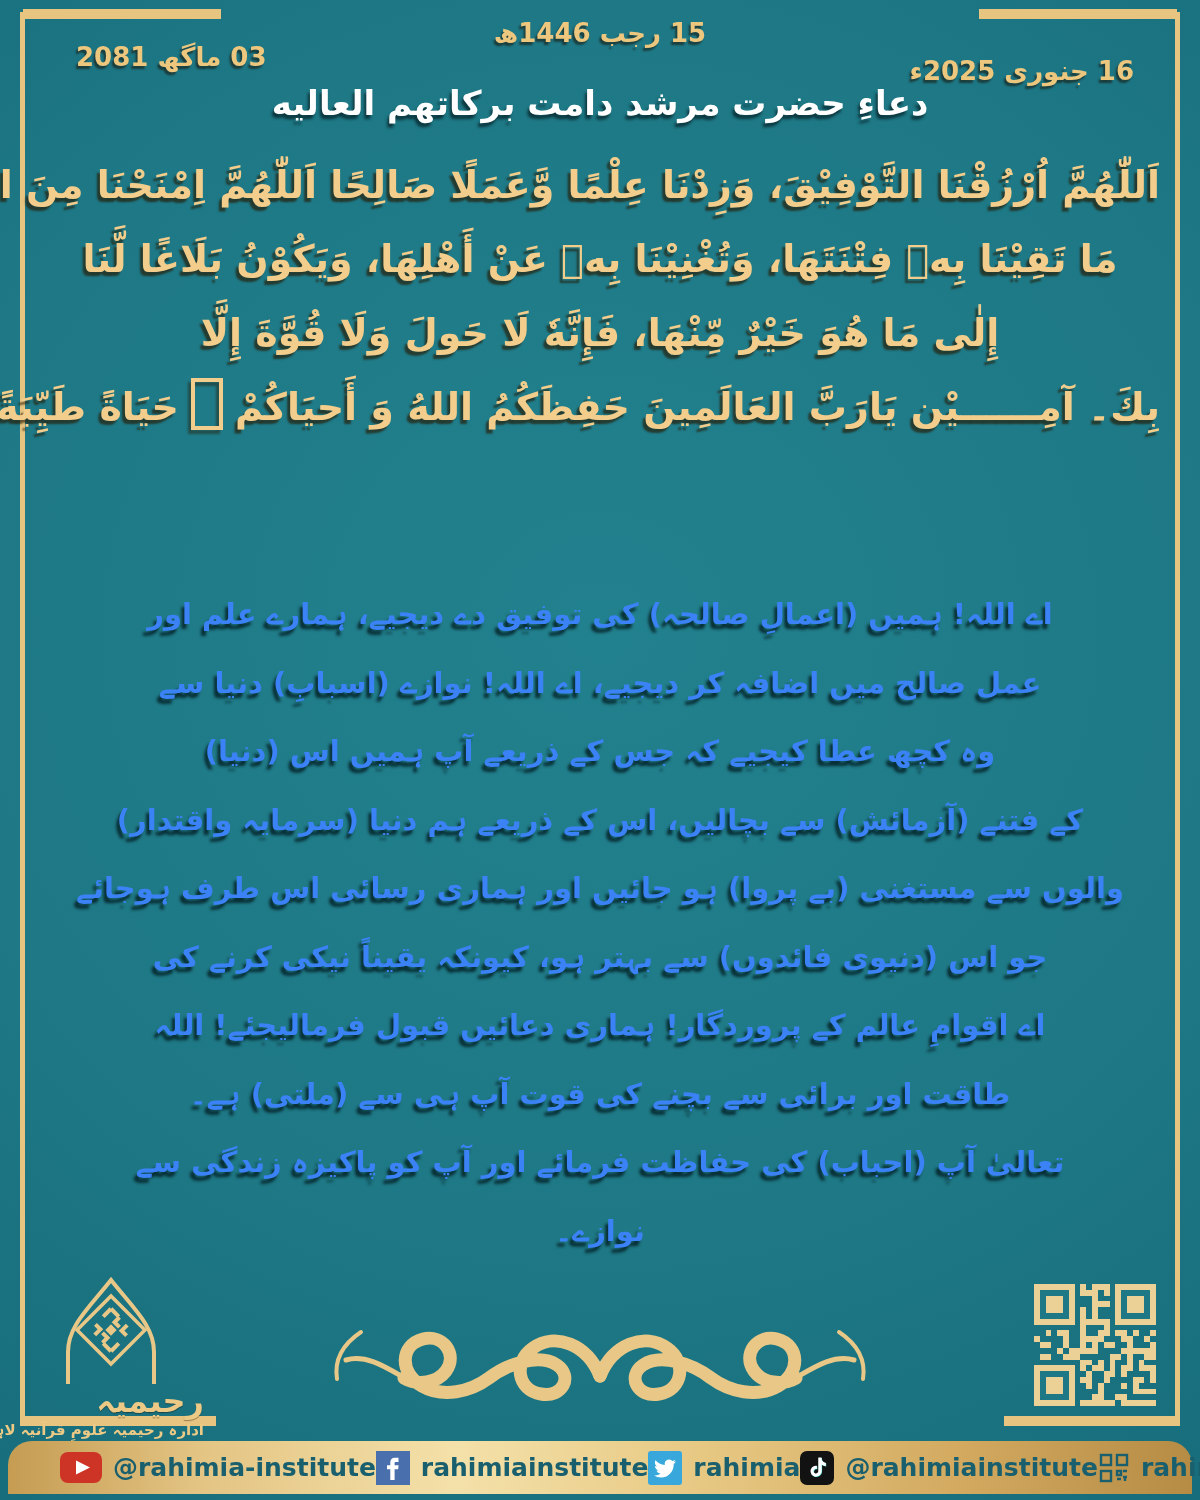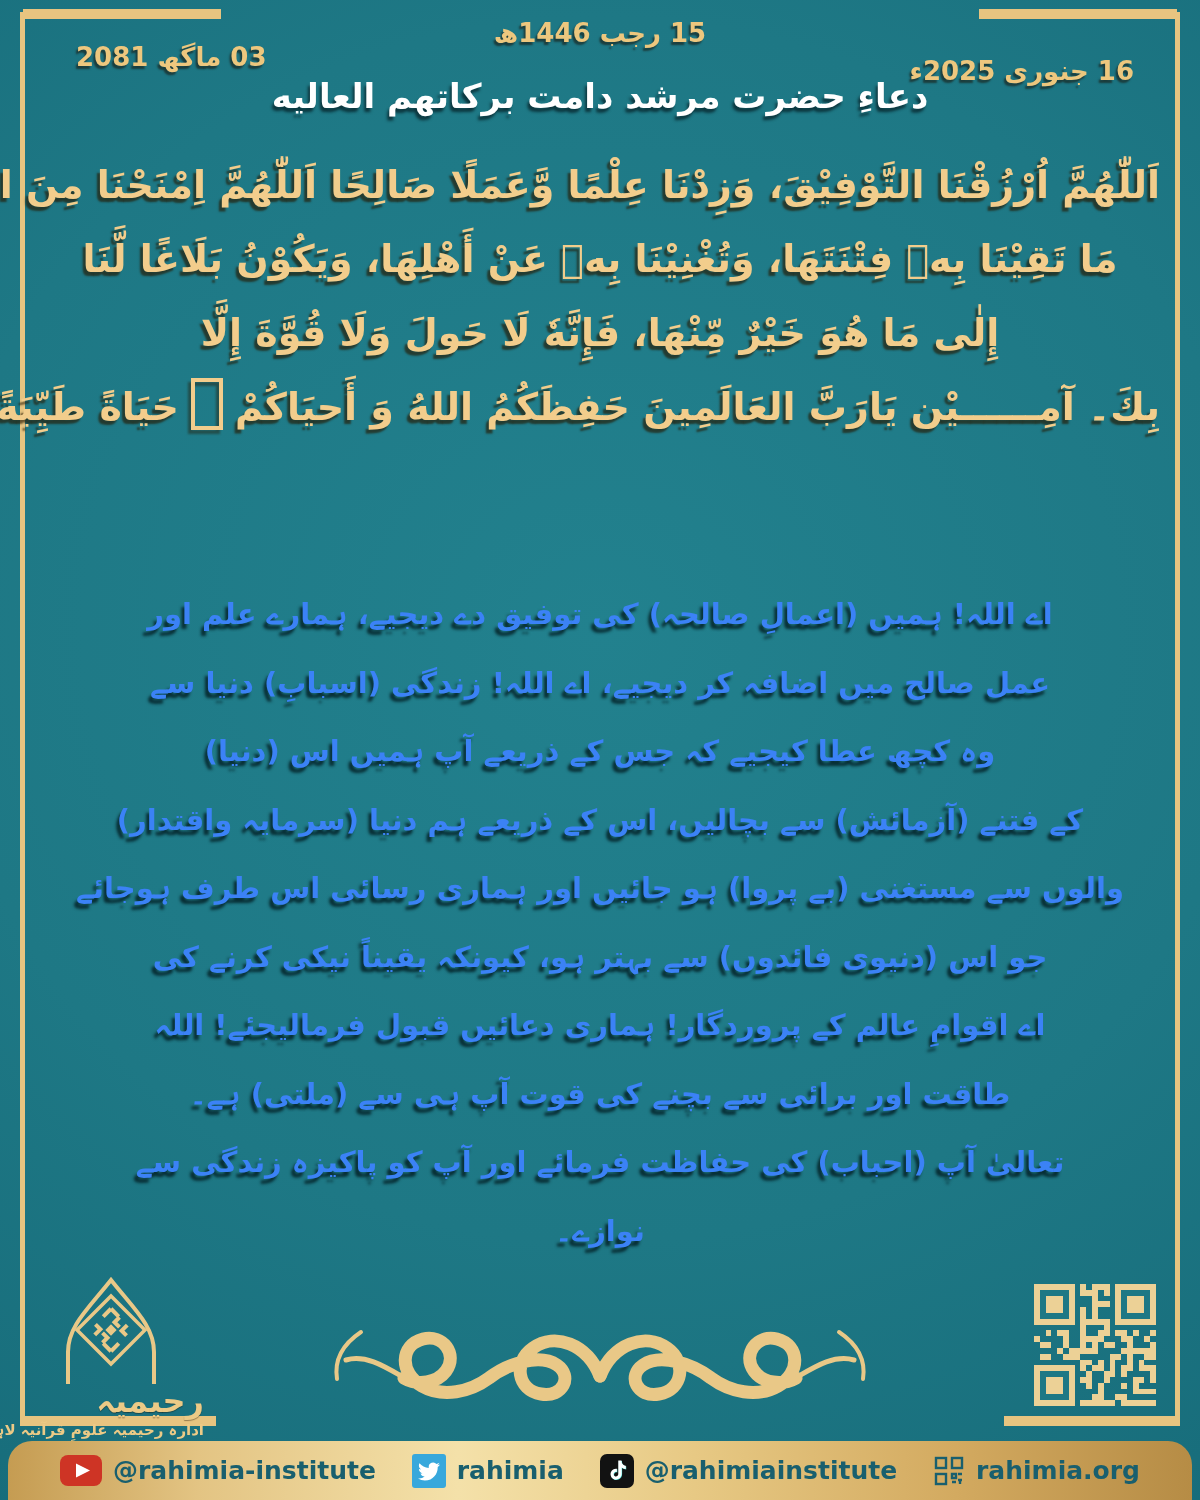--- a/index.html
+++ b/index.html
@@ -17,21 +17,21 @@
   .corner-bar.tr{right:23px;}
   .bottom-bar{position:absolute;top:1416px;height:10px;background:#e7c480;}
   .bottom-bar.bl{left:20px;width:196px;}
   .bottom-bar.br{right:20px;width:176px;}
   
   .date{position:absolute;direction:rtl;color:#edc77e;font-size:26px;font-weight:bold;
         text-shadow:-2px 3px 2px rgba(25,12,0,.55);white-space:nowrap;}
   .date-center{top:18px;left:0;right:0;text-align:center;}
   .date-right{top:38px;right:66px;margin-top:18px;}
   .date-left{top:42px;left:76px;}
-  .title{position:absolute;top:72px;left:0;right:0;margin:4px;text-align:center;direction:rtl;
+  .title{position:absolute;top:72px;left:0;right:0;margin:11px;text-align:center;direction:rtl;
          color:#ffffff;font-size:34px;font-weight:bold;
          text-shadow:-2px 4px 3px rgba(4,26,32,.7);}
   
   .arabic{position:absolute;top:148px;left:40px;right:40px;text-align:center;direction:rtl;}
   .ar-line{color:#f2cd8c;font-size:38px;font-weight:bold;line-height:74px;white-space:nowrap;
            text-shadow:-3px 4px 2px rgba(38,24,2,.65);}
   .tofu-box{display:inline-block;width:24px;height:44px;border:4px solid #f2cd8c;
             margin:0 12px;vertical-align:-10px;
             filter:drop-shadow(-3px 4px 1px rgba(38,24,2,.45));}
   
@@ -43,21 +43,21 @@
         }
   .logo-wordmark{color:#ecca86;font-size:32px;font-weight:bold;direction:rtl;line-height:34px;
                  text-shadow:0 1px 1px rgba(30,18,0,.4);}
   .logo-caption{color:#ecca86;font-size:15px;font-weight:bold;direction:rtl;margin-top:3px;
                 white-space:nowrap;}
   
   .flourish{position:absolute;left:305px;top:1318px;width:590px;height:100px;}
   .qr-wrap{position:absolute;right:44px;top:1284px;width:122px;height:122px;}
   .qr-wrap svg{width:122px;height:122px;shape-rendering:crispEdges;}
   
-  .footerbar{position:absolute;left:8px;right:8px;top:1441px;height:59px;
+  .footerbar{position:absolute;left:8px;right:8px;top:1441px;height:53px;
              border-radius:24px 24px 0 0;
              background:linear-gradient(90deg,#c59c52 0%,#e3c483 16%,#f4e1a9 38%,#e7c984 58%,#d3aa60 80%,#b68c45 100%);
              display:flex;align-items:center;justify-content:space-between;padding:0 52px;
              box-sizing:border-box;}
   .f-item{display:flex;align-items:center;gap:11px;color:#195f6e;font-size:25px;font-weight:bold;
           white-space:nowrap;}
   .f-icon{display:inline-flex;align-items:center;justify-content:center;}
 </style>
 </head>
 <body>
@@ -76,21 +76,21 @@
 
 <div class="arabic">
   <div class="ar-line">اَللّٰهُمَّ اُرْزُقْنَا التَّوْفِيْقَ، وَزِدْنَا عِلْمًا وَّعَمَلًا صَالِحًا اَللّٰهُمَّ اِمْنَحْنَا مِنَ الدُّنْيَا</div>
   <div class="ar-line">مَا تَقِيْنَا بِهٖ فِتْنَتَهَا، وَتُغْنِيْنَا بِهٖ عَنْ أَهْلِهَا، وَيَكُوْنُ بَلَاغًا لَّنَا</div>
   <div class="ar-line">إِلٰى مَا هُوَ خَيْرٌ مِّنْهَا، فَإِنَّهٗ لَا حَولَ وَلَا قُوَّةَ إِلَّا</div>
   <div class="ar-line"><span>بِكَ۔ آمِــــــيْن يَارَبَّ العَالَمِينَ حَفِظَكُمُ اللهُ وَ أَحيَاكُمْ</span><span class="tofu-box"></span><span>حَيَاةً طَيِّبَةً</span></div>
 </div>
 
 <div class="urdu">
   <div class="ur-line">اے اللہ! ہمیں (اعمالِ صالحہ) کی توفیق دے دیجیے، ہمارے علم اور</div>
-  <div class="ur-line">عمل صالح میں اضافہ کر دیجیے، اے اللہ! زندگی (اسبابِ) دنیا سے</div>
+  <div class="ur-line">عمل صالح میں اضافہ کر دیجیے، اے اللہ! نوازے (اسبابِ) دنیا سے</div>
   <div class="ur-line">وہ کچھ عطا کیجیے کہ جس کے ذریعے آپ ہمیں اس (دنیا)</div>
   <div class="ur-line">کے فتنے (آزمائش) سے بچالیں، اس کے ذریعے ہم دنیا (سرمایہ واقتدار)</div>
   <div class="ur-line">والوں سے مستغنی (بے پروا) ہو جائیں اور ہماری رسائی اس طرف ہوجائے</div>
   <div class="ur-line">جو اس (دنیوی فائدوں) سے بہتر ہو، کیونکہ یقیناً نیکی کرنے کی</div>
   <div class="ur-line">اے اقوامِ عالم کے پروردگار! ہماری دعائیں قبول فرمالیجئے! اللہ</div>
   <div class="ur-line">طاقت اور برائی سے بچنے کی قوت آپ ہی سے (ملتی) ہے۔</div>
   <div class="ur-line">تعالیٰ آپ (احباب) کی حفاظت فرمائے اور آپ کو پاکیزہ زندگی سے</div>
   <div class="ur-line">نوازے۔</div>
 </div>
 
@@ -264,20 +264,29 @@
       <svg width="42" height="31" viewBox="0 0 42 31">
           <rect width="42" height="31" rx="8" fill="#ce3425"></rect>
           <polygon points="16,8.5 30,15.5 16,22.5" fill="#ffffff"></polygon>
         </svg>
     </span>
     <span>@rahimia-institute</span>
   </div>
   <div class="f-item">
     <span class="f-icon">
       <svg width="34" height="34" viewBox="0 0 34 34">
+          <rect width="34" height="34" fill="#4a6fad"></rect>
+          <path fill="#ffffff" d="M19.5 11h3V6.8h-3.6c-3 0-4.6 1.9-4.6 4.8v2.6H11v4h3.3V29h4.3V18.2h3.5l.5-4h-4v-2c0-.8.4-1.2.9-1.2z"></path>
+        </svg>
+    </span>
+    <span>rahimiainstitute</span>
+  </div>
+  <div class="f-item">
+    <span class="f-icon">
+      <svg width="34" height="34" viewBox="0 0 34 34">
           <rect width="34" height="34" rx="3" fill="#38a8dc"></rect>
           <path fill="#ffffff" d="M28 10.6c-.8.4-1.7.6-2.6.7.9-.6 1.6-1.4 2-2.5-.9.5-1.9.9-2.9 1.1a4.5 4.5 0 0 0-7.8 3.1c0 .4 0 .7.1 1-3.8-.2-7.1-2-9.3-4.7-.4.7-.6 1.4-.6 2.3 0 1.6.8 3 2 3.8-.7 0-1.4-.2-2-.5v.1c0 2.2 1.6 4 3.6 4.4-.4.1-.8.2-1.2.2l-.8-.1c.6 1.8 2.2 3.1 4.2 3.1A9 9 0 0 1 6 24.5a12.7 12.7 0 0 0 6.9 2c8.3 0 12.8-6.9 12.8-12.8v-.6c.9-.6 1.6-1.4 2.3-2.5z"></path>
         </svg>
     </span>
     <span>rahimia</span>
   </div>
   <div class="f-item">
     <span class="f-icon">
       <svg width="34" height="34" viewBox="0 0 34 34">
           <rect width="34" height="34" rx="7" fill="#121212"></rect>

